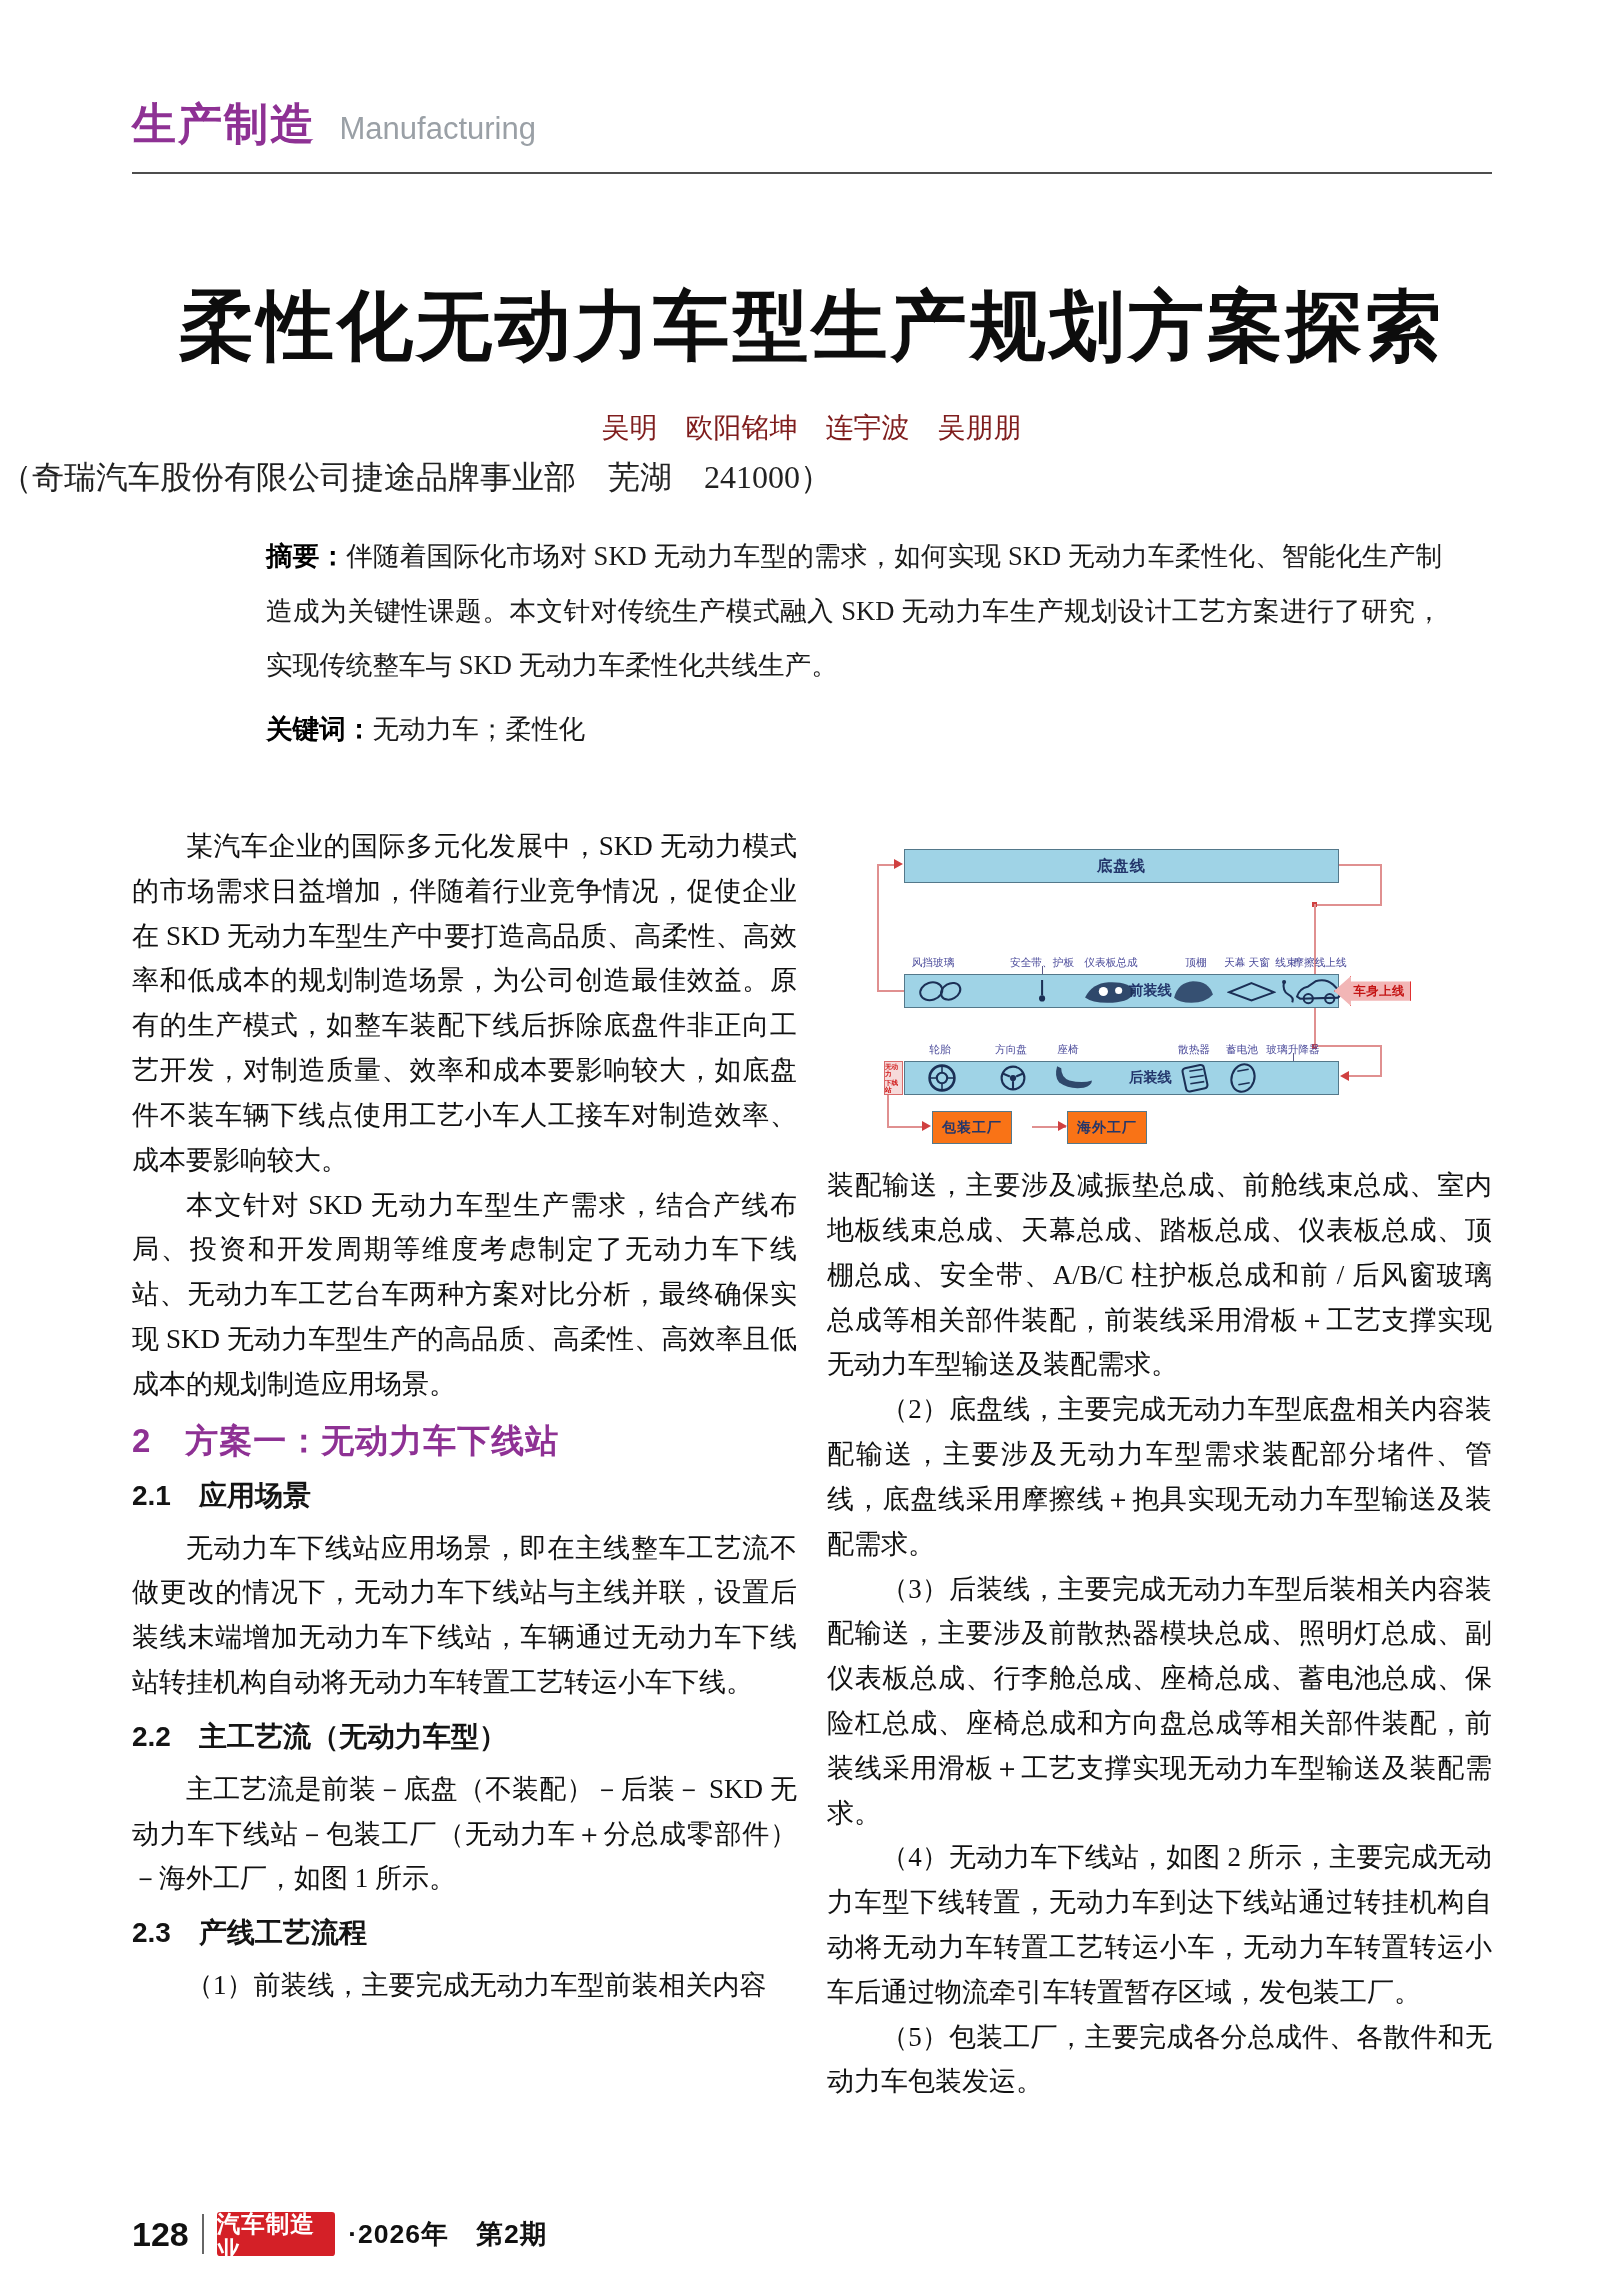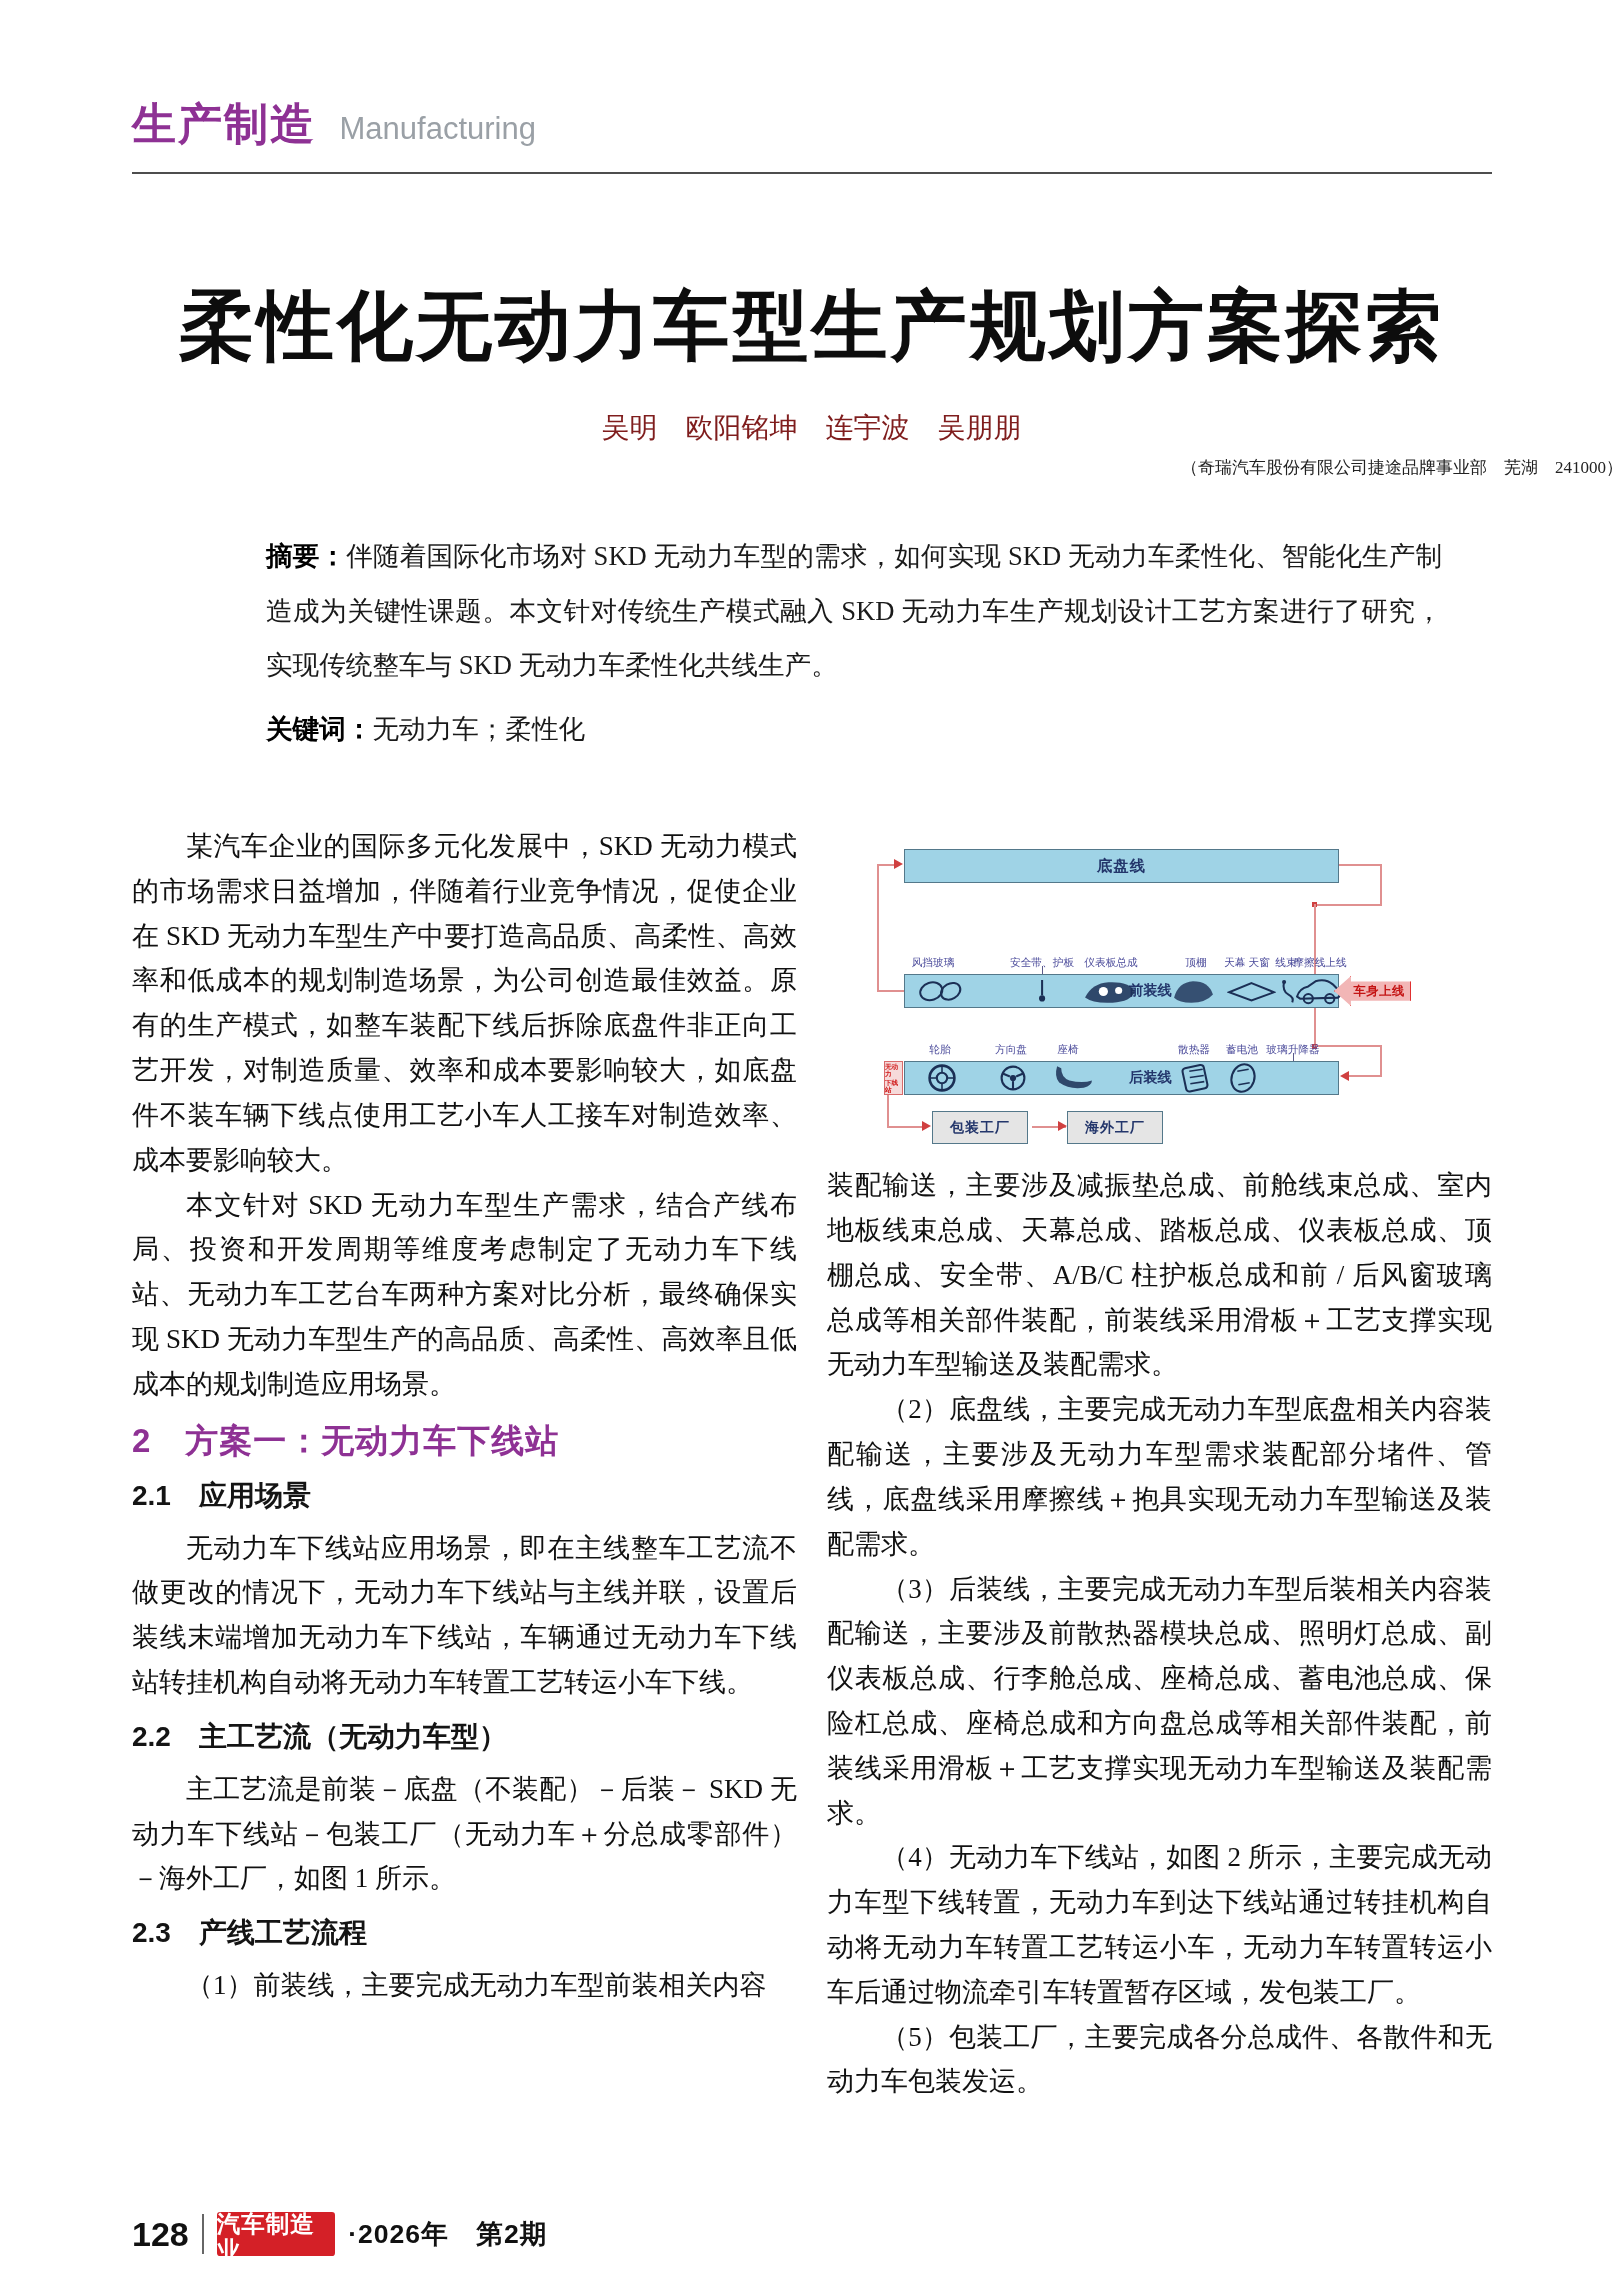--- a/index.html
+++ b/index.html
@@ -9,21 +9,21 @@
   
   .pg-header{position:absolute;left:132px;top:95px;display:flex;align-items:baseline;gap:23.5px;}
   .pg-header .cn{font-family:"Liberation Sans",sans-serif;font-weight:bold;font-size:44px;color:#8e3194;letter-spacing:2px;}
   .pg-header .en{font-family:"Liberation Sans",sans-serif;font-size:31px;color:#9aa0a6;}
   .pg-rule{position:absolute;left:132px;top:172px;width:1360px;height:2px;background:#4d4d4d;}
 
   
   .title{position:absolute;left:0;top:276px;width:1623px;text-align:center;
          font-family:"Liberation Sans",sans-serif;font-weight:bold;font-size:76px;color:#0d0d0d;letter-spacing:3.1px;}
   .authors{position:absolute;left:0;top:409px;width:1623px;text-align:center;font-size:28px;color:#7f1d1d;}
-  .affil{position:absolute;left:0;top:456px;width:1623px;text-align:right;font-size:17px;color:#222;}
+  .affil{position:absolute;left:0;top:456px;width:1623px;text-align:left;font-size:32px;color:#222;}
 
   
   .abstract{position:absolute;left:266px;top:529px;width:1176px;font-size:26.6px;line-height:2.05;text-align:justify;color:#1a1a1a;}
   .abstract .lbl{font-family:"Liberation Sans",sans-serif;font-weight:bold;color:#000;}
   .keywords{position:absolute;left:266px;top:711px;width:1176px;font-size:26.6px;color:#1a1a1a;}
   .keywords .lbl{font-family:"Liberation Sans",sans-serif;font-weight:bold;color:#000;}
 
   
   .col{position:absolute;width:665px;top:824px;font-size:27px;line-height:1.66;}
   .col-left{left:132px;}
@@ -52,21 +52,21 @@
   .arr{position:absolute;width:0;height:0;border-style:solid;}
   .arr-right{border-width:5.6px 0 5.6px 9.2px;border-color:transparent transparent transparent #d04040;}
   .arr-left{border-width:5.6px 9.2px 5.6px 0;border-color:transparent #d04040 transparent transparent;}
   .redarrow{position:absolute;left:507px;top:149px;width:77px;height:30px;background:#f2b6b6;border:1.5px solid #e03030;
             box-sizing:border-box;display:flex;align-items:center;justify-content:center;
             clip-path:polygon(0 50%,22% 0,22% 18%,100% 18%,100% 82%,22% 82%,22% 100%);}
   .redarrow span{font-family:"Liberation Sans",sans-serif;font-weight:bold;font-size:12.3px;color:#c41414;margin-left:13.3px;letter-spacing:0.5px;}
   .offline{position:absolute;left:57px;top:234px;width:19.4px;height:34px;background:#f6dada;border:1px solid #d86a6a;
            box-sizing:border-box;display:flex;flex-direction:column;align-items:center;justify-content:center;gap:1px;}
   .offline span{font-family:"Liberation Sans",sans-serif;font-size:6.6px;color:#d01818;font-weight:bold;line-height:1.1;}
-  .fig-box{position:absolute;width:96px;height:33px;background:#e5e5e5;border:1.5px solid #54788a;box-sizing:border-box;
+  .fig-box{position:absolute;width:80px;height:33px;background:#f97316;border:1.5px solid #54788a;box-sizing:border-box;
            display:flex;align-items:center;justify-content:center;top:284px;}
   .fig-box span{font-family:"Liberation Sans",sans-serif;font-size:14px;color:#23366b;font-weight:bold;letter-spacing:1px;}
   .figcap{font-family:"Liberation Sans",sans-serif;font-weight:bold;font-size:25.6px;color:#111;text-align:center;margin:0 0 17.4px 0;}
   .icon{position:absolute;}
 
   
   .footer{position:absolute;left:132px;top:2212px;display:flex;align-items:center;gap:13.3px;}
   .footer .pageno{font-family:"Liberation Sans",sans-serif;font-weight:bold;font-size:34px;color:#111;}
   .footer .vbar{width:1.5px;height:40px;background:#666;}
   .logo{background:#d42027;color:#fff;width:118px;height:44px;display:flex;flex-direction:column;

